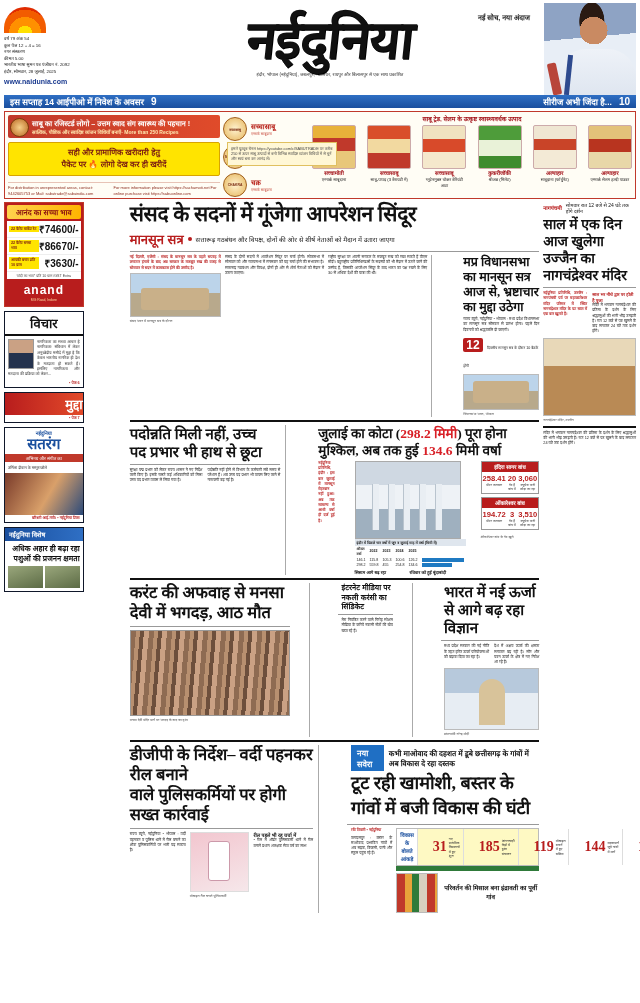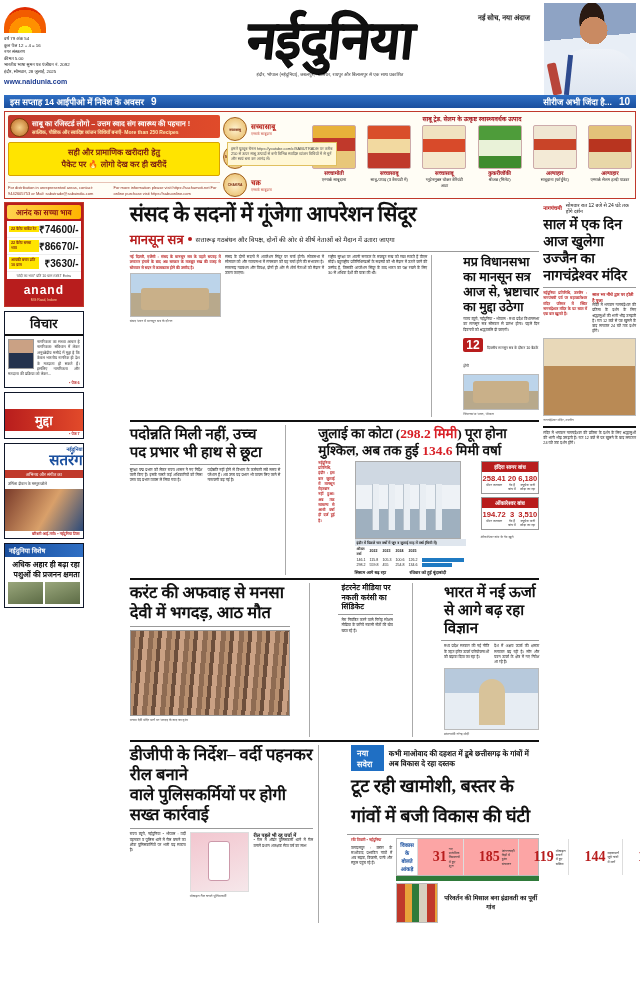--- a/index.html
+++ b/index.html
@@ -103,23 +103,23 @@
   .gold-addr { text-align:center; font-size:3.4px; color:#ffd9a0; padding-bottom:2px; }
 
   .box { border:1px solid #0f172a; margin-top:4px; background:#fff; }
   .vichar-hd { text-align:center; font-size:13px; font-weight:bold; padding:2px 0;
      border-bottom:2px solid #111; font-family:"Liberation Serif",serif; }
   .mini-txt { font-size:3.9px; line-height:5.4px; padding:3px; color:#222; text-align:justify; }
   .face { width:26px; height:30px; float:left; margin:0 3px 2px 0;
      background:linear-gradient(180deg,#caa184 0 46%, #24324d 46% 100%); border:1px solid #999; }
   .pgref { font-size:3.8px; text-align:right; color:#b81d1d; padding:0 3px 2px; font-weight:bold; }
 
-  .mudda { background:linear-gradient(90deg,#b81d1d,#e24a2a); color:#fff; text-align:center;
-     font-size:13px; font-weight:bold; padding:2px 0; font-family:"Liberation Serif",serif;margin-top:16px; }
-  .satrang-hd { background:#fff; text-align:right; padding:2px 0; }
+  .mudda { background:linear-gradient(90deg,#b81d1d,#e24a2a); color:#fff; text-align:right;
+     font-size:13px; font-weight:bold; padding:2px 0; font-family:"Liberation Serif",serif; }
+  .satrang-hd { background:#fff; text-align:center; padding:2px 0; }
   .satrang-sm { font-size:5px; color:#1a4f9e; font-weight:bold; }
   .satrang-lg { font-size:15px; font-weight:bold; color:#1a4f9e; font-family:"Liberation Serif",serif; line-height:16px; }
   .satrang-sub { background:#c0392b; color:#fff; font-size:4.4px; text-align:center; padding:1px; }
   .satrang-img { height:42px; background:linear-gradient(120deg,#7a3b2a,#d9a06a 55%,#2b4a7a); }
   .vishesh-hd { background:linear-gradient(90deg,#1a4f9e,#2f6fc4); color:#fff; font-size:6.5px;
      font-weight:bold; padding:2px 4px; }
   .vishesh-t { font-size:7.6px; font-weight:bold; line-height:9.6px; padding:3px; text-align:right; }
   .thumb-row { display:flex; gap:2px; padding:0 3px 3px; }
   .thumb { flex:1; height:22px; background:linear-gradient(160deg,#9aa77c,#5c6b45); }
 
@@ -172,21 +172,21 @@
 
   .crowd { height:86px; background:
      repeating-linear-gradient(95deg,#8e6b52 0 5px,#b89070 5px 9px,#6d4f3c 9px 13px,#caa184 13px 18px);
      border:1px solid #999; }
   .modi { height:62px; background:linear-gradient(180deg,#b7c9dc 0 40%, #e7edf3 40% 100%); border:1px solid #bbb; position:relative;}
   .modi::after{content:"";position:absolute;left:36%;top:10px;width:26px;height:46px;background:#d8c39a;border-radius:13px 13px 0 0;}
   .phone-img { height:60px; background:linear-gradient(160deg,#f2c6cf,#f6e7ea); border:1px solid #ddd; position:relative; }
   .phone-img::after{content:"";position:absolute;right:18px;top:8px;width:20px;height:38px;background:#fff;border:1px solid #c9a;border-radius:3px;}
   .nayasavera { background:#1f6fc4; color:#fff; font-size:8px; font-weight:bold; padding:2px 6px; display:inline-block; }
   .strip-hd { font-size:7.4px; font-weight:bold; color:#111; }
-  .stats-row { display:flex; gap:12px; border:1px solid #bbb; background:#fca5a5; }
+  .stats-row { display:flex; gap:12px; border:1px solid #bbb; background:#fef9c3; }
   .stat { flex:1; display:flex; align-items:center; gap:2px; padding:2px 3px; border-right:1px solid #ddd; }
   .stat b { font-size:14px; color:#b81d1d; font-family:"Liberation Serif",serif; }
   .stat span { font-size:3.4px; line-height:4.3px; color:#333; }
   .stat-lead { background:#fff; font-size:5.4px; font-weight:bold; color:#1a4f9e; padding:2px 3px;
      border-right:1px solid #ddd; display:flex; align-items:center; text-align:center;}
   .fest-img { height:40px; background:repeating-linear-gradient(90deg,#c0392b 0 8px,#e8a33a 8px 15px,#2f7a3a 15px 22px,#d8d0c0 22px 30px); border:1px solid #bbb; }
   .vline { border-left:1px solid #aaa;padding-left:28px; }
   .green-bar { height:5px; background:#2f7a3a; }
 </style>
 </head>
@@ -462,21 +462,21 @@
                 <div class="r">
                   <div class="c">
                     <b>258.41</b>
                     <span>मीटर जलस्तर</span>
                   </div>
                   <div class="c">
                     <b>20</b>
                     <span>गेट हैं बांध में</span>
                   </div>
                   <div class="c">
-                    <b>6,180</b>
+                    <b>3,060</b>
                     <span>क्यूसेक पानी छोड़ा जा रहा</span>
                   </div>
                 </div>
               </div>
               <div class="dam-card">
                 <div class="t">ओंकारेश्वर बांध</div>
                 <div class="r">
                   <div class="c">
                     <b>194.72</b>
                     <span>मीटर जलस्तर</span>
@@ -541,21 +541,21 @@
               <div class="body-txt">• रील में ऑर्डर पुलिसकर्मी थाने में रील बनाने प्रधान आरक्षक सेवा वर्ष का लाभ</div>
             </div>
           </div>
         </div>
 
         <div style="width:54%" class="vline">
           <div style="display:flex;align-items:center;gap:5px;padding-left:4px">
             <span class="nayasavera">नया सवेरा</span>
             <span class="strip-hd">कभी माओवाद की दहशत में डूबे छत्तीसगढ़ के गांवों में अब विकास दे रहा दस्तक</span>
           </div>
-          <div class="hl3" style="padding-left:4px;font-size:18px;line-height:30px">टूट रही खामोशी, बस्तर के गांवों में बजी विकास की घंटी</div>
+          <div class="hl3" style="padding-left:4px;font-size:18px;line-height:25px">टूट रही खामोशी, बस्तर के गांवों में बजी विकास की घंटी</div>
           <div class="rule"></div>
           <div style="display:flex;gap:4px;padding-left:4px">
             <div style="width:24%">
               <div class="byline body-txt">रवि तिवारी • नईदुनिया</div>
               <div class="body-txt">जगदलपुर : बस्तर के माओवाद प्रभावित गांवों में अब सड़क, बिजली, पानी और स्कूल पहुंच रहे हैं।</div>
             </div>
             <div style="width:76%">
               <div class="stats-row">
                 <div class="stat-lead">विकास के बोलते आंकड़े</div>
                 <div class="stat">

